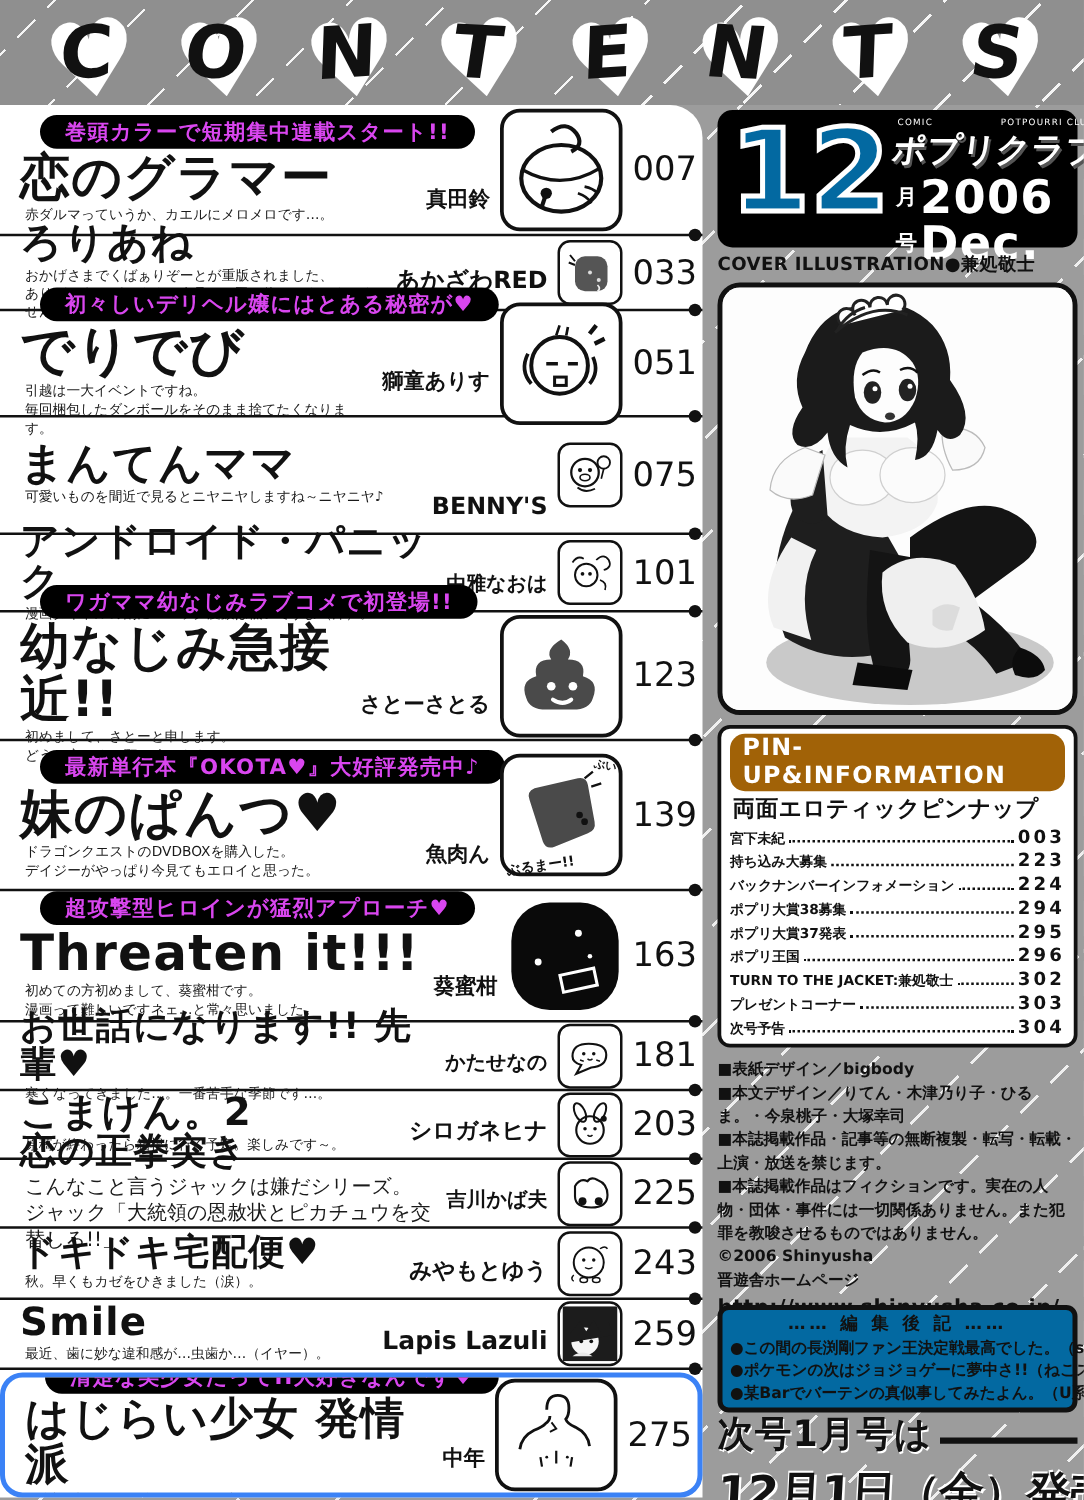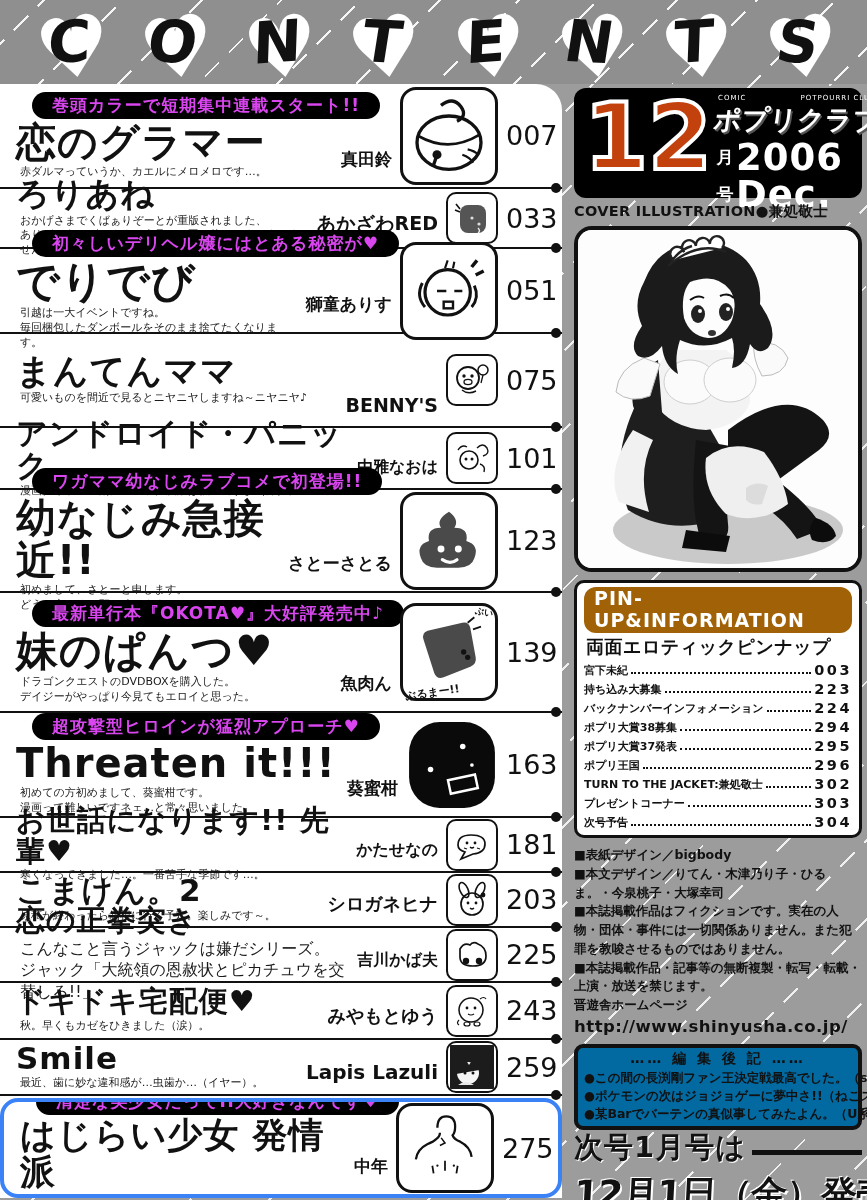--- a/index.html
+++ b/index.html
@@ -43,21 +43,21 @@
   .iconbox{flex:0 0 auto;background:#fff;display:flex;align-items:center;justify-content:center;position:relative;}
   .icon-lg{width:92px;height:92px;border:3px solid #111;border-radius:16px;}
   .icon-sm{width:48px;height:48px;border:2.5px solid #111;border-radius:10px;}
   .page{font-size:27px;width:52px;text-align:left;letter-spacing:0;flex:0 0 auto;font-weight:500;}
   .icon-cap{position:absolute;bottom:-2px;left:2px;font-size:11px;font-weight:bold;transform:rotate(-8deg);background:transparent;}
   .icon-cap2{position:absolute;top:0px;right:2px;font-size:9px;font-weight:bold;transform:rotate(10deg);}
   .last-wrap{border:4px solid #3b82f6;border-radius:18px;margin-top:2px;overflow:hidden;}
   
   .rbox{position:absolute;left:574px;width:288px;box-sizing:border-box;}
   .issue-box{top:88px;height:110px;background:#000;border-radius:12px;color:#fff;display:flex;padding:4px 8px;}
-  .issue-num{font-size:92px;font-weight:900;line-height:0.95;color:#c2410c;
+  .issue-num{font-size:92px;font-weight:900;line-height:0.95;color:#0369a1;
     -webkit-text-stroke:4px #fff;text-shadow:0 0 1px #fff;margin:2px 2px 0 2px;}
   .issue-right{flex:1;display:flex;flex-direction:column;justify-content:flex-start;padding-top:2px;}
   .logo-tags{display:flex;justify-content:space-between;font-size:7px;letter-spacing:1px;color:#fff;padding:0 4px;}
   .logo{font-size:27px;font-weight:900;transform:skewX(-8deg);letter-spacing:0px;white-space:nowrap;
     text-shadow:2px 2px 0 #555;}
   .issue-grid{display:grid;grid-template-columns:22px 1fr;align-items:center;margin-top:1px;}
   .issue-kanji{font-size:17px;font-weight:bold;text-align:center;}
   .issue-big{font-size:37px;font-weight:900;line-height:1.0;letter-spacing:1px;}
   .cover-credit{top:202px;font-size:14.5px;font-weight:900;letter-spacing:0.3px;}
   .illust-box{top:226px;height:346px;background:#fff;border:4px solid #111;border-radius:18px;overflow:hidden;}
@@ -480,22 +480,23 @@
   <div class="prow">
       <span class="plabel">次号予告</span>
       <span class="pdots"></span>
       <span class="ppage">304</span>
     </div>
 </div>
 
 <div class="rbox credits">
   <div>■表紙デザイン／bigbody</div>
   <div>■本文デザイン／りてん・木津乃り子・ひるま。・今泉桃子・大塚幸司</div>
+  <div>■本誌掲載作品・記事等の無断複製・転写・転載・上演・放送を禁じます。</div>
   <div>■本誌掲載作品はフィクションです。実在の人物・団体・事件には一切関係ありません。また犯罪を教唆させるものではありません。</div>
-  <div>■本誌掲載作品・記事等の無断複製・転写・転載・上演・放送を禁じます。</div>
+  <div>©2006 Shinyusha</div>
   <div>晋遊舎ホームページ</div>
   <div class="url">http://www.shinyusha.co.jp/</div>
 </div>
 
 <div class="rbox afterword">
   <div class="aw-header">…… 編 集 後 記 ……</div>
   <div class="aw-note">●この間の長渕剛ファン王決定戦最高でした。（s）</div>
   <div class="aw-note">●ポケモンの次はジョジョゲーに夢中さ!!（ねこス）</div>
   <div class="aw-note">●某Barでバーテンの真似事してみたよん。（U系）</div>
 </div>

